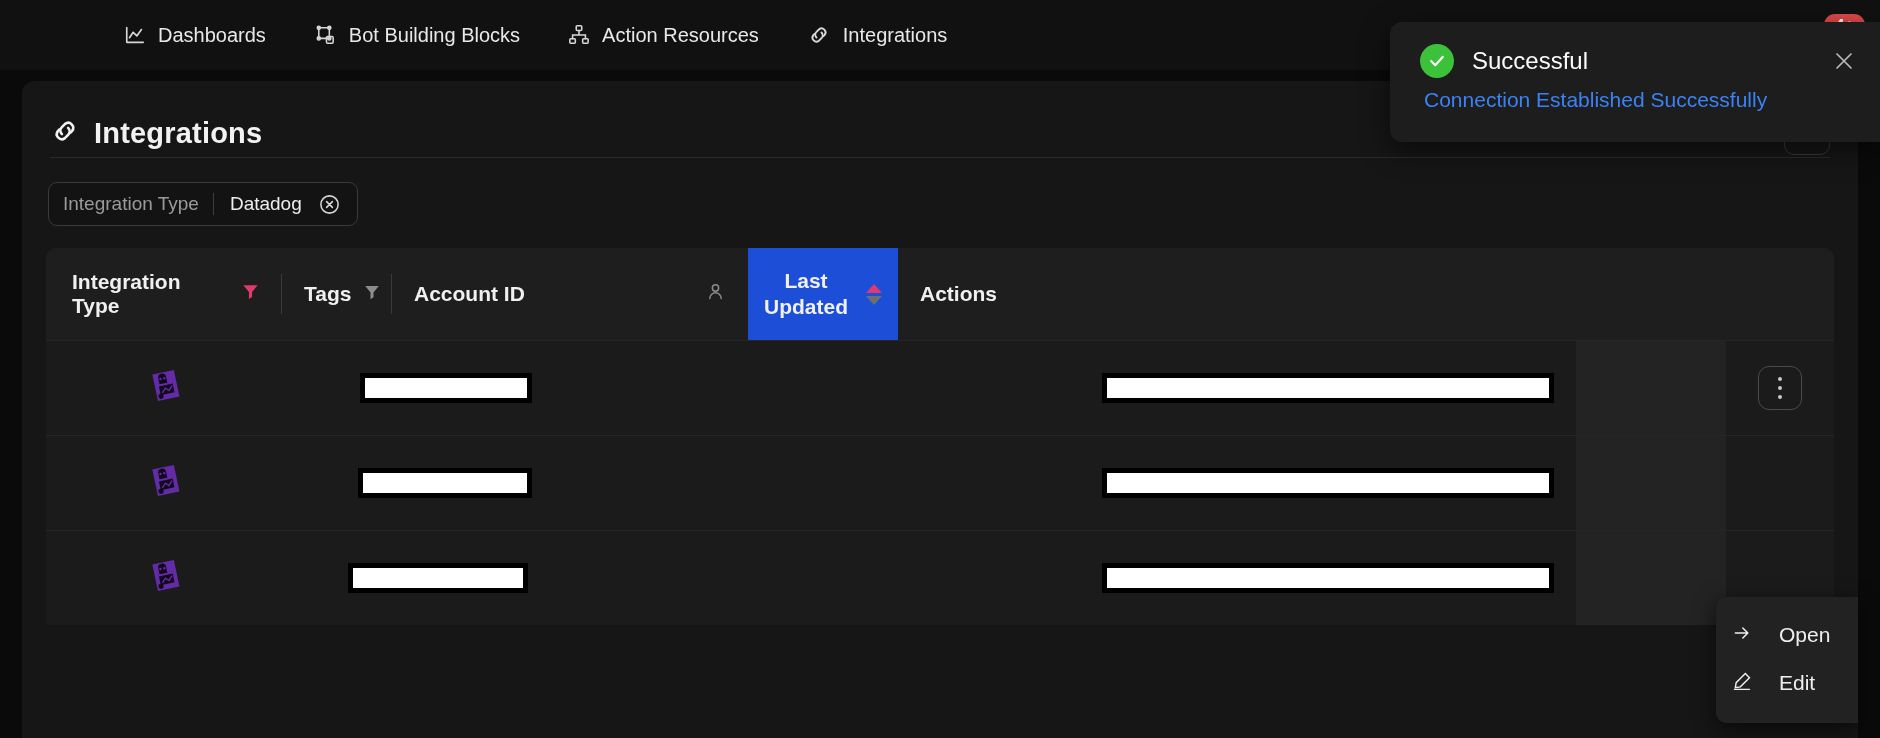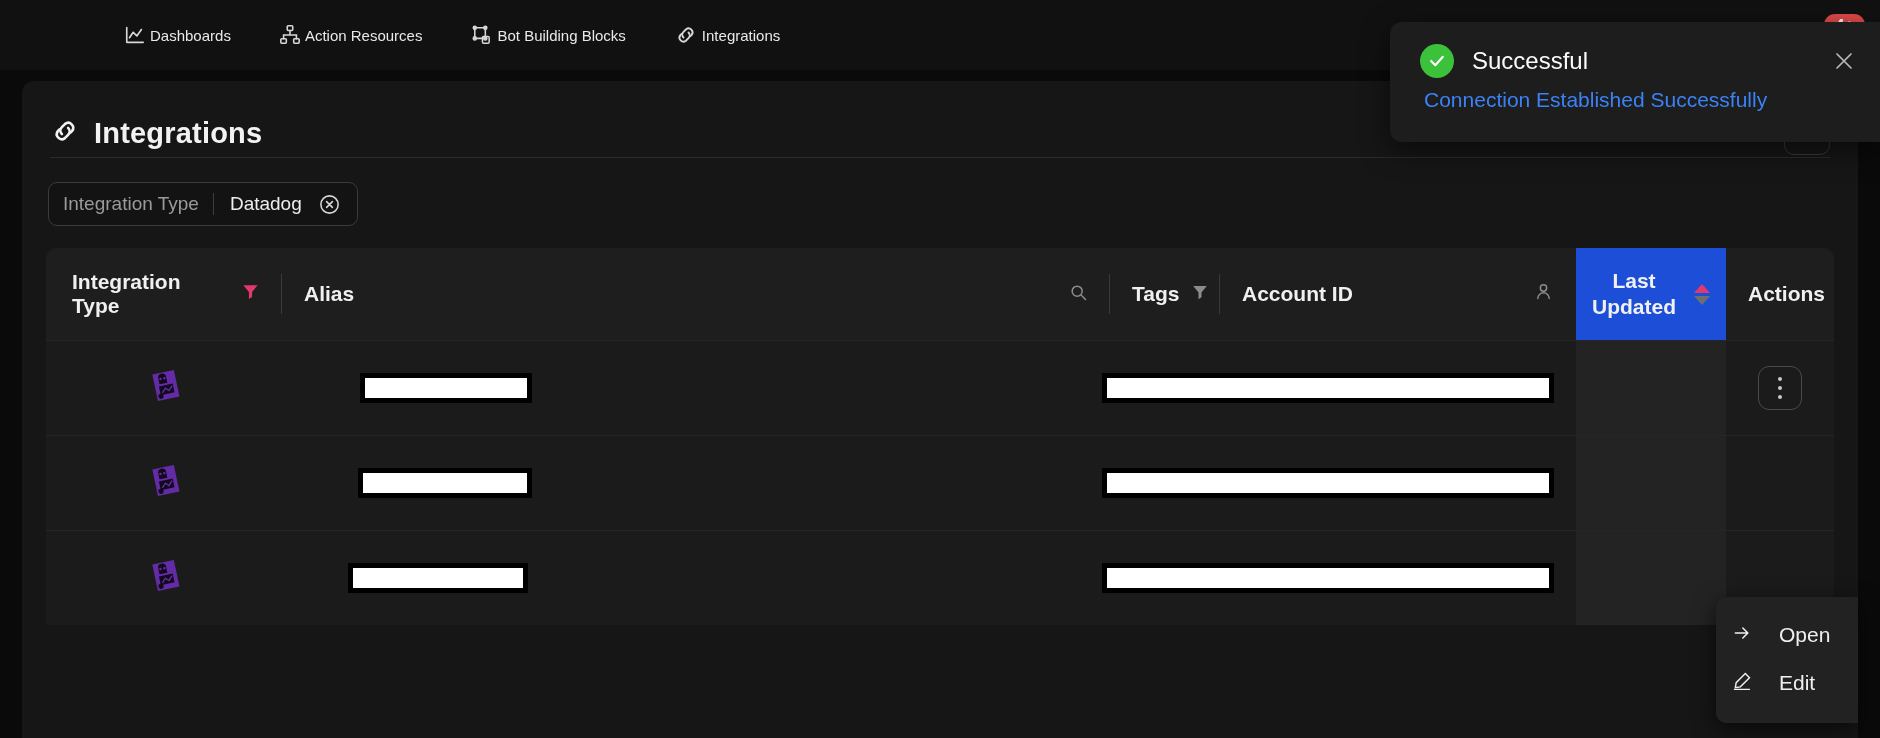--- a/index.html
+++ b/index.html
@@ -18,23 +18,23 @@
     display: flex; align-items: center;
     z-index: 5;
   }
   .brand { display: flex; align-items: center; gap: 14px; margin-left: 26px; }
   .brand-logo { width: 42px; height: 42px; position: relative; }
   .brand-name {
     font-size: 30px; color: #ffffff; letter-spacing: .5px; font-weight: 400;
   }
   .navlinks { display: flex; align-items: center; margin-left: 100px; gap: 0px; }
   .navlink {
-    display: flex; align-items: center; gap: 4px;
+    display: flex; align-items: center; gap: 12px;
     padding: 7px 24px; height: 70px; color: #e8e8e8;
-    font-size: 15px; cursor: pointer; white-space: nowrap;
+    font-size: 20px; cursor: pointer; white-space: nowrap;
   }
   .navlink .ico { display: flex; align-items: center; opacity: .92; }
 
   .nav-right {
     position: absolute; right: 18px; top: 0; height: 70px;
     display: flex; align-items: center; gap: 18px;
   }
   .badge-wrap { position: relative; width: 46px; height: 46px; }
   .count-badge {
     position: absolute; top: 2px; left: 8px;
@@ -199,50 +199,50 @@
   <div class="navlinks">
 
     <div class="navlink">
       <span class="ico">
         <svg width="22" height="22" viewBox="0 0 24 24" fill="none" stroke="#e8e8e8" stroke-width="1.8" stroke-linecap="round" stroke-linejoin="round">
           <path d="M3 4 v16 h18"></path>
             <polyline points="6,15 10,9 14,13 19,6"></polyline>
         </svg>
       </span>
       <span>Dashboards</span>
-    </div>
-
-    <div class="navlink">
-      <span class="ico">
-        <svg width="22" height="22" viewBox="0 0 24 24" fill="none" stroke="#e8e8e8" stroke-width="1.7" stroke-linecap="round">
-          <rect x="9" y="2" width="6" height="5" rx="1"></rect>
-          <rect x="2" y="16" width="6" height="5" rx="1"></rect>
-          <rect x="16" y="16" width="6" height="5" rx="1"></rect>
-          <path d="M12 7 v5 M5 16 v-4 h14 v4"></path>
-        </svg>
-      </span>
-      <span>Action Resources</span>
     </div>
 
     <div class="navlink">
       <span class="ico">
         <svg width="23" height="23" viewBox="0 0 24 24" fill="none" stroke="#e8e8e8" stroke-width="1.6" stroke-linecap="round">
           <path d="M5 4 h11 v11 h-11 z"></path>
           <circle cx="5" cy="4" r="1.6"></circle>
             <circle cx="16" cy="4" r="1.6"></circle>
           <circle cx="5" cy="15" r="1.6"></circle>
             <circle cx="16" cy="15" r="1.6"></circle>
           <rect x="13" y="13" width="7" height="7" rx="1.2"></rect>
         </svg>
       </span>
       <span>Bot Building Blocks</span>
     </div>
 
     <div class="navlink">
       <span class="ico">
+        <svg width="22" height="22" viewBox="0 0 24 24" fill="none" stroke="#e8e8e8" stroke-width="1.7" stroke-linecap="round">
+          <rect x="9" y="2" width="6" height="5" rx="1"></rect>
+          <rect x="2" y="16" width="6" height="5" rx="1"></rect>
+          <rect x="16" y="16" width="6" height="5" rx="1"></rect>
+          <path d="M12 7 v5 M5 16 v-4 h14 v4"></path>
+        </svg>
+      </span>
+      <span>Action Resources</span>
+    </div>
+
+    <div class="navlink">
+      <span class="ico">
         <svg width="24" height="24" viewBox="0 0 24 24" fill="none" stroke="#e8e8e8" stroke-width="1.9" stroke-linecap="round">
           <path d="M9.5 14.5 a4 4 0 0 1 0-5.6 l2.6-2.6 a4 4 0 0 1 5.6 5.6 l-1.3 1.3"></path>
           <path d="M14.5 9.5 a4 4 0 0 1 0 5.6 l-2.6 2.6 a4 4 0 0 1-5.6-5.6 l1.3-1.3"></path>
         </svg>
       </span>
       <span>Integrations</span>
     </div>
 
   </div>
 
@@ -294,30 +294,20 @@
       <div class="th th-col-type">
         <span>Integration Type</span>
         <span>
           <svg width="19" height="19" viewBox="0 0 24 24" fill="#e03a6d">
             <path d="M3 4 h18 l-7 8.5 v6.5 l-4 2.5 v-9 z"></path>
           </svg>
         </span>
         <span class="vsep"></span>
       </div>
 
-      <div class="th th-col-alias">
-        <span>Alias</span>
-        <span>
-          <svg width="20" height="20" viewBox="0 0 24 24" fill="none" stroke="#8c8c8c" stroke-width="1.8" stroke-linecap="round">
-            <circle cx="11" cy="11" r="6"></circle>
-              <path d="M16 16 l5 5"></path>
-          </svg>
-        </span>
-        <span class="vsep"></span>
-      </div>
 
       <div class="th th-col-tags">
         <span>Tags</span>
         <span>
           <svg width="18" height="18" viewBox="0 0 24 24" fill="#8c8c8c">
             <path d="M3 4 h18 l-7 8.5 v6.5 l-4 2.5 v-9 z"></path>
           </svg>
         </span>
         <span class="vsep"></span>
       </div>

